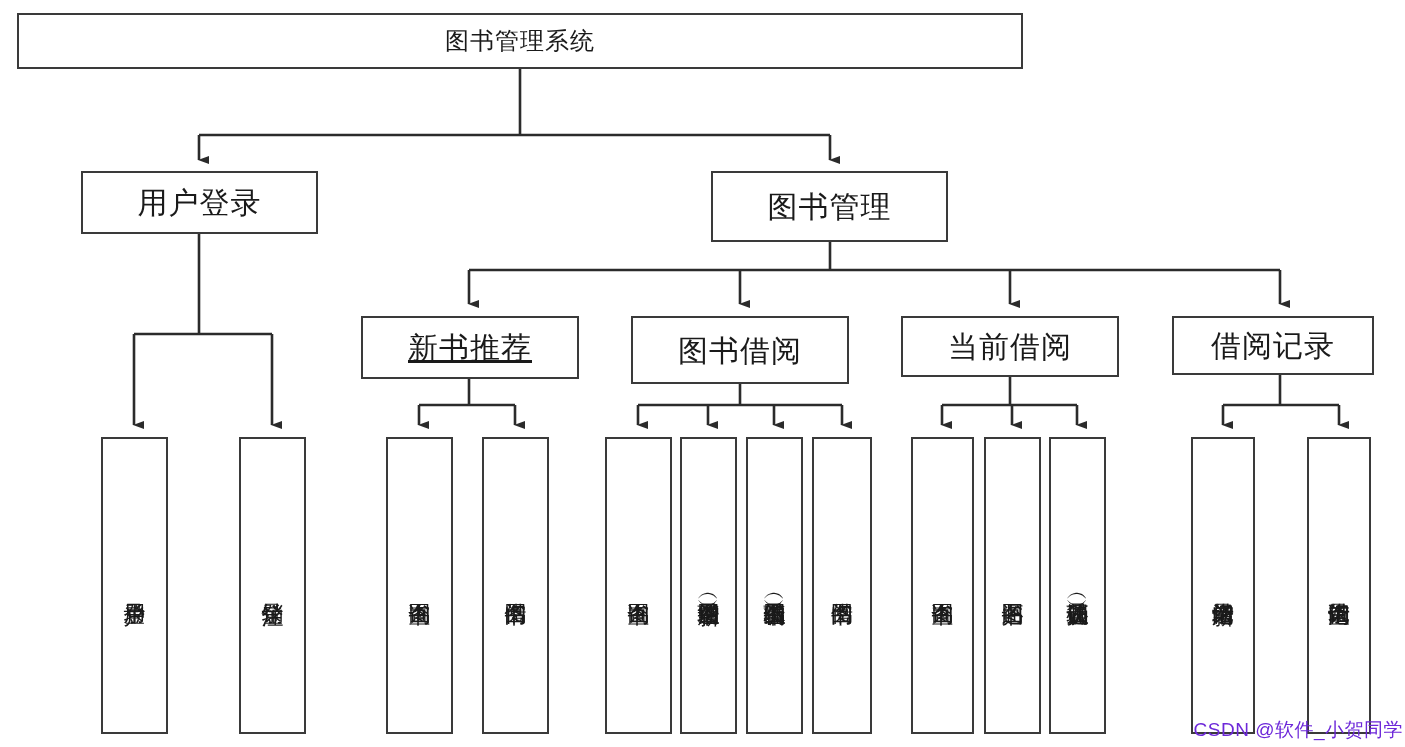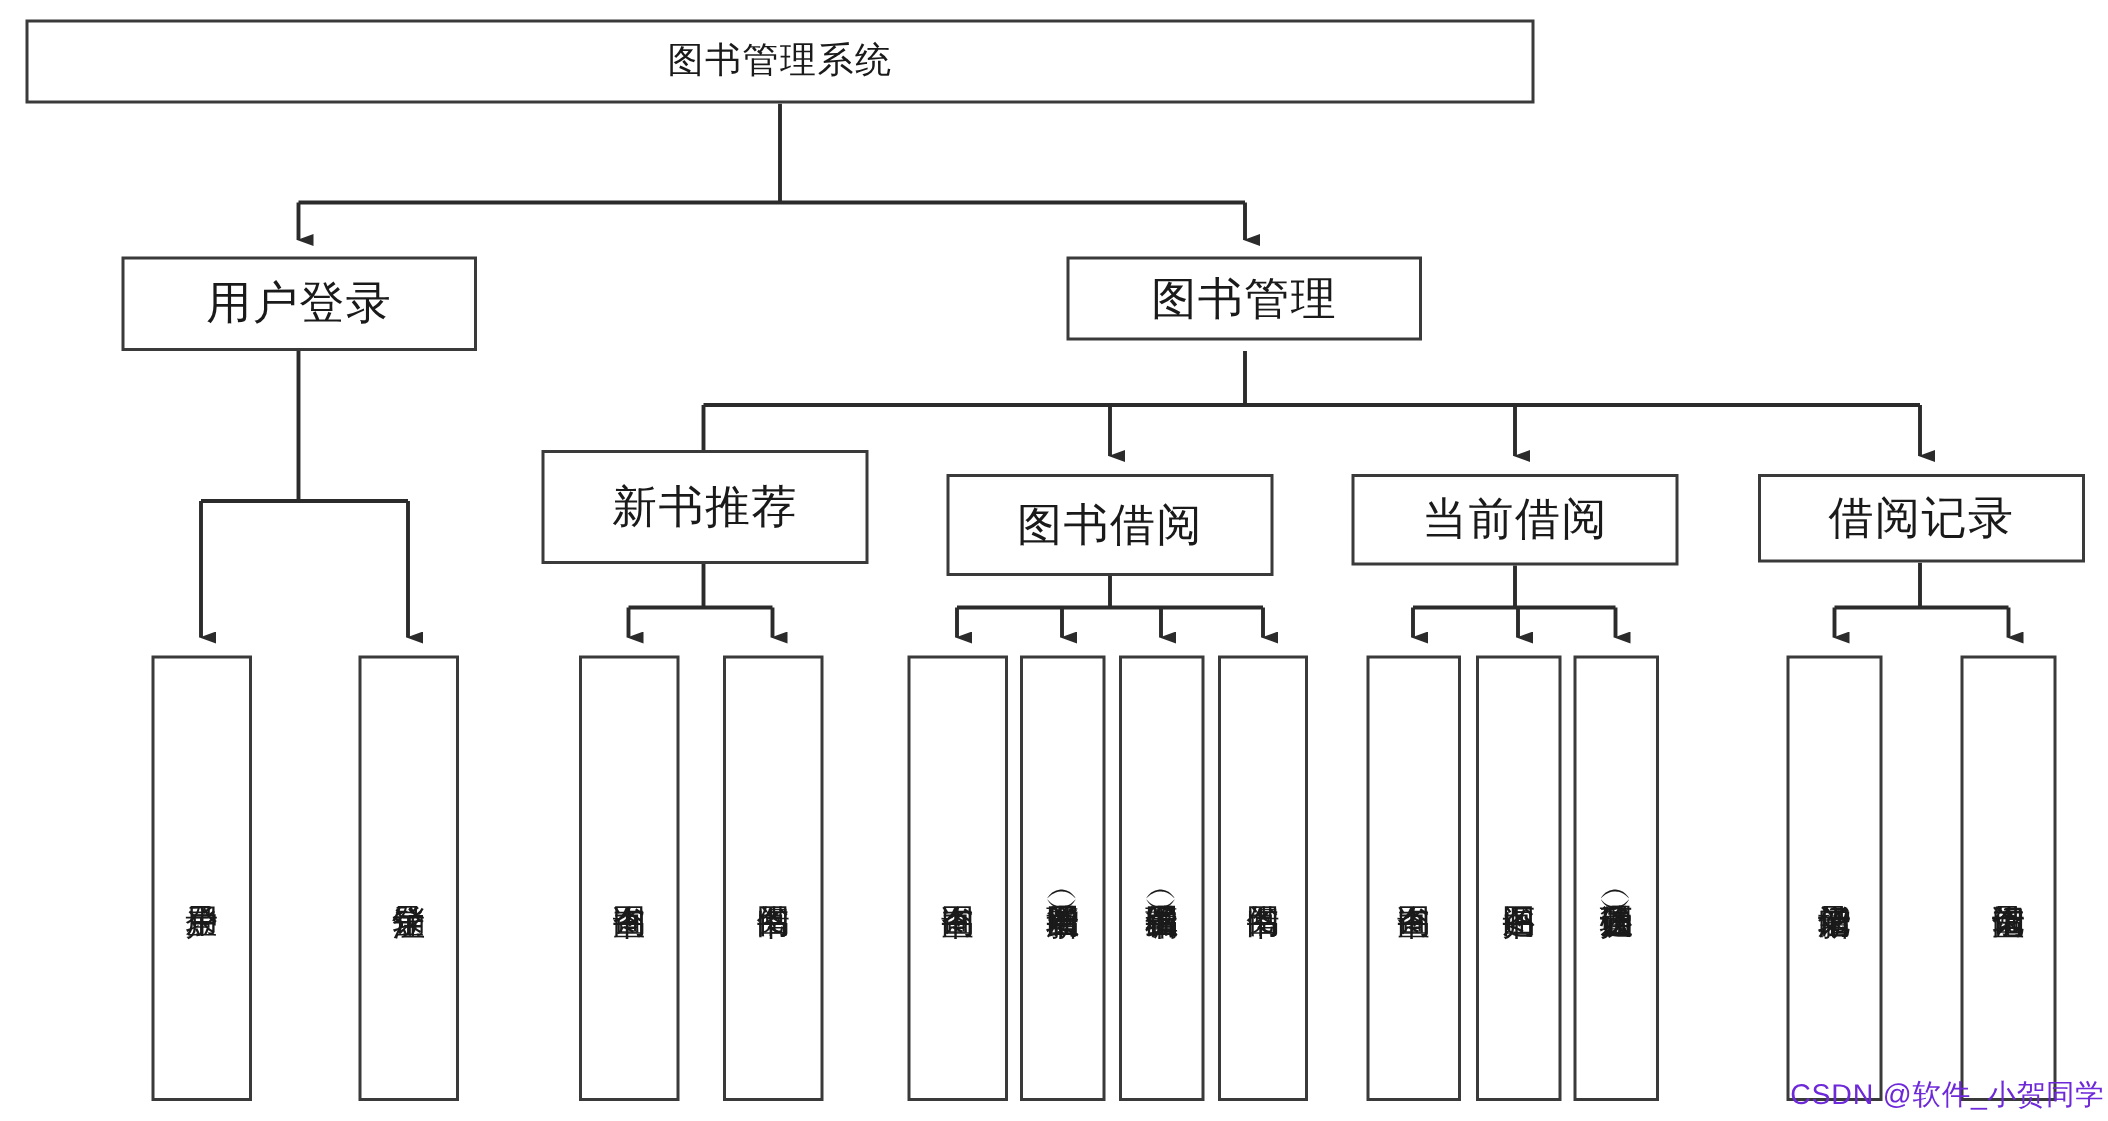--- a/index.html
+++ b/index.html
@@ -123,34 +123,34 @@
     </g>
   </svg>
 
   <div class="node horiz" id="root-node" style="left:17px; top:13px; width:1006px; height:56px;text-align:center;">
     <span>图书管理系统</span>
   </div>
 
   <div class="node horiz" style="left:81px; top:171px; width:237px; height:63px;">
     <span>用户登录</span>
   </div>
-  <div class="node horiz" style="left:711px; top:171px; width:237px; height:56px;">
+  <div class="node horiz" style="left:711px; top:171px; width:237px; height:71px;">
     <span>图书管理</span>
   </div>
 
-  <div class="node horiz" style="left:361px; top:300px; width:218px; height:76px;">
+  <div class="node horiz" style="left:361px; top:316px; width:218px; height:63px;text-decoration:underline;">
     <span>新书推荐</span>
   </div>
   <div class="node horiz" style="left:631px; top:316px; width:218px; height:68px;">
     <span>图书借阅</span>
   </div>
   <div class="node horiz" style="left:901px; top:316px; width:218px; height:61px;">
     <span>当前借阅</span>
   </div>
-  <div class="node horiz" style="left:1172px; top:316px; width:218px; height:59px;">
+  <div class="node horiz" style="left:1172px; top:316px; width:202px; height:59px;">
     <span>借阅记录</span>
   </div>
 
   <div class="node vert" style="left:101px; top:437px; width:67px; height:297px;">
     <span class="vtext">用户登录</span>
   </div>
   <div class="node vert" style="left:239px; top:437px; width:67px; height:297px;">
     <span class="vtext">注销登录</span>
   </div>
   <div class="node vert" style="left:386px; top:437px; width:67px; height:297px;">

